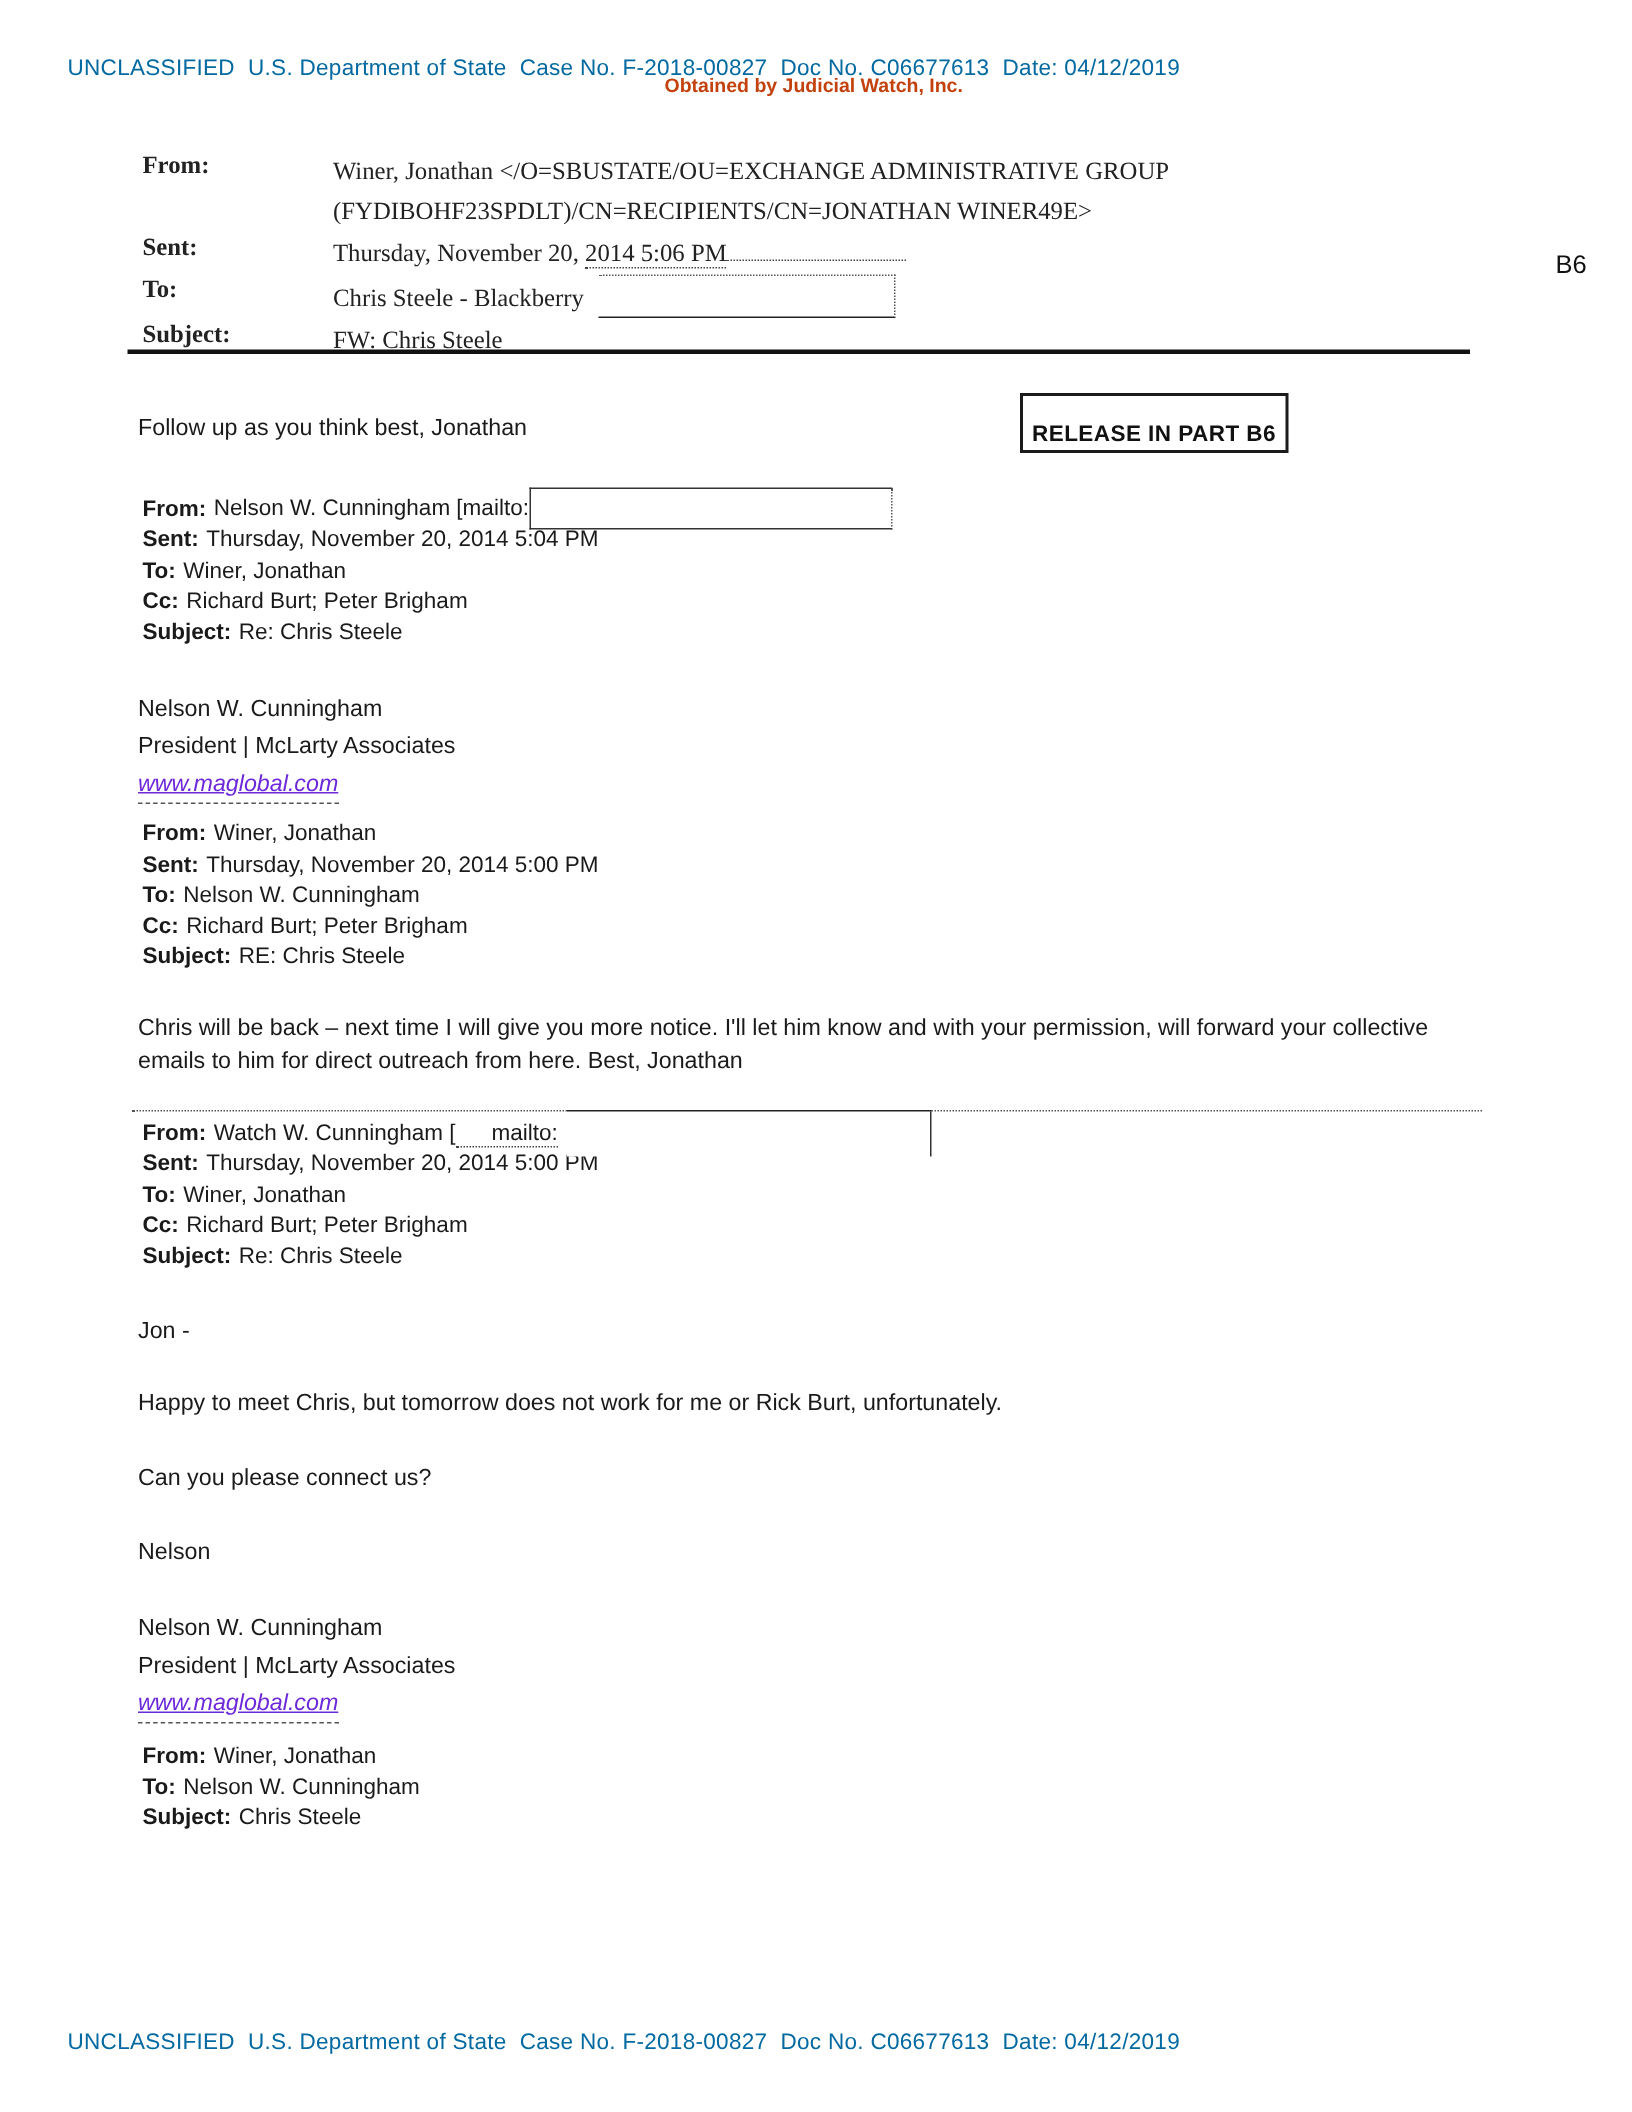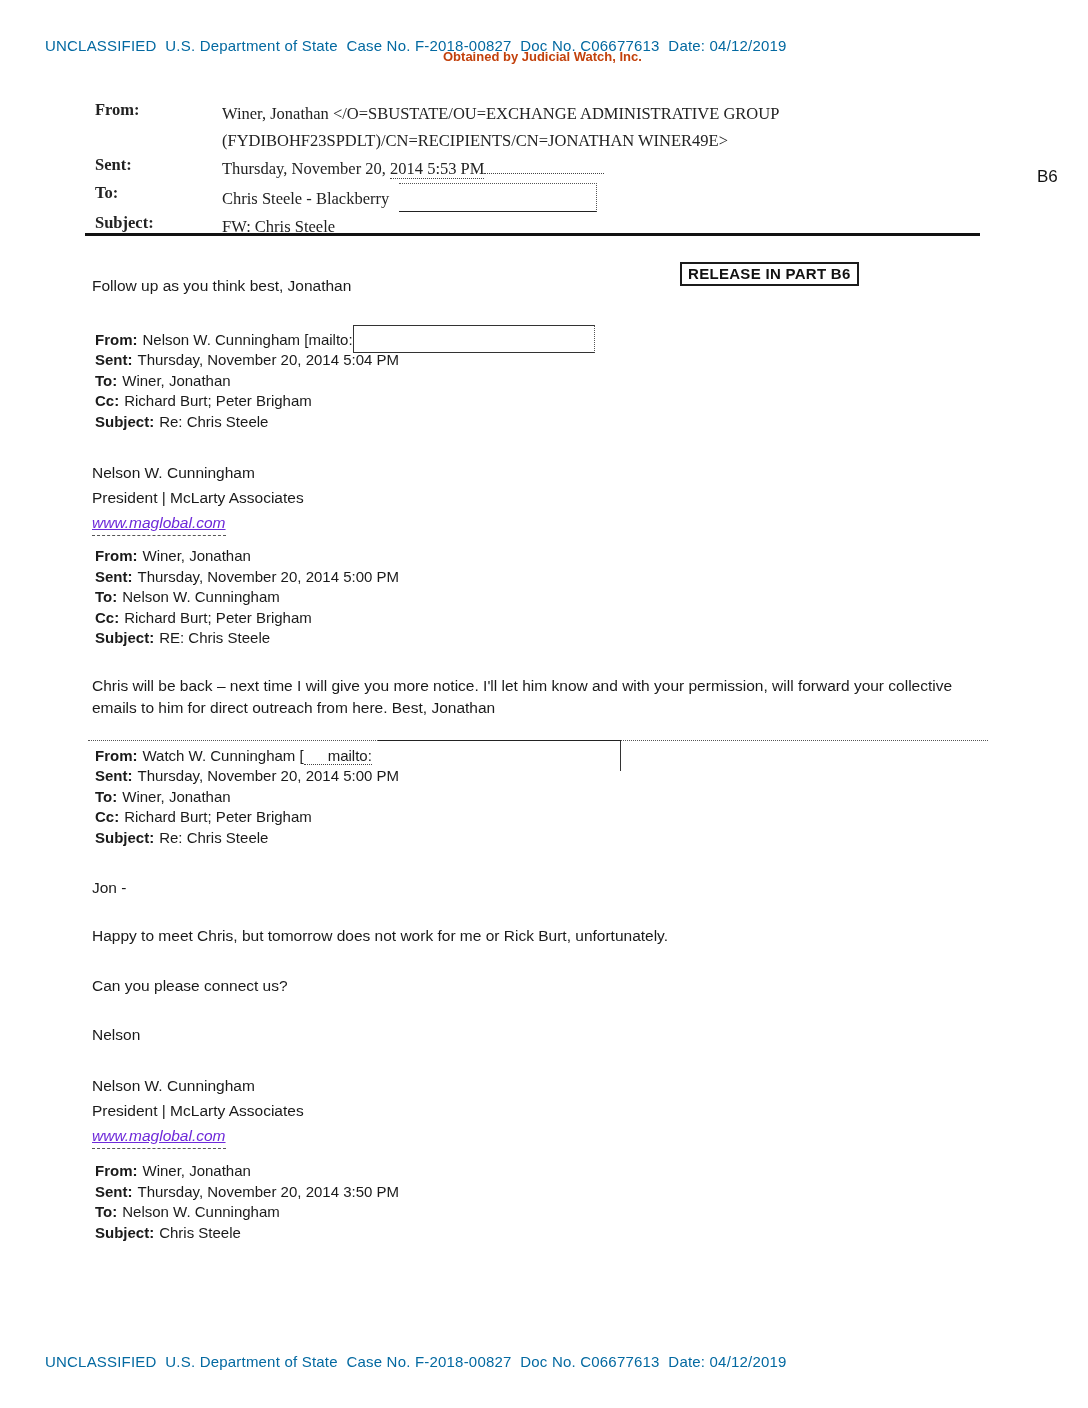--- a/index.html
+++ b/index.html
@@ -50,21 +50,21 @@
     border-bottom:1.5px solid #222;
     background:#fff;
   }
   .thick-rule{
     position:absolute;left:85px;top:233px;width:895px;height:3px;
     background:#121212;
   }
   .stamp{
     position:absolute;left:680px;top:262px;
     border:2px solid #1b1b1b;
-    padding:1px 6px 2px 6px;
+    padding:17px 6px 2px 6px;
     font-size:15px;font-weight:bold;color:#111;
     letter-spacing:0.3px;
     background:#fff;
   }
   
   .body-col{
     position:absolute;left:92px;top:268px;width:893px;
     font-size:15.5px;
   }
   .body-col p{margin:0;}
@@ -127,21 +127,21 @@
   <div class="watermark">Obtained by Judicial Watch, Inc.</div>
   <div class="b6-note">B6</div>
 
   <div class="tophdr">
     <div class="row">
       <div class="lbl">From:</div>
       <div class="val">Winer, Jonathan &lt;/O=SBUSTATE/OU=EXCHANGE ADMINISTRATIVE GROUP (FYDIBOHF23SPDLT)/CN=RECIPIENTS/CN=JONATHAN WINER49E&gt;</div>
     </div>
     <div class="row">
       <div class="lbl">Sent:</div>
-      <div class="val"><span>Thursday, November 20, </span><span class="dotted-u">2014 5:53 PM</span><span class="dotted-ext"></span></div>
+      <div class="val"><span>Thursday, November 20, </span><span class="dotted-u">2014 5:06 PM</span><span class="dotted-ext"></span></div>
     </div>
     <div class="row">
       <div class="lbl">To:</div>
       <div class="val"><span>Chris Steele - Blackberry</span><span class="redaction-a"></span></div>
     </div>
     <div class="row">
       <div class="lbl">Subject:</div>
       <div class="val">FW: Chris Steele</div>
     </div>
   </div>
@@ -194,21 +194,20 @@
     <p id="p-nelson" class="body">Nelson</p>
 
     <div class="sig sig2">
       <p>Nelson W. Cunningham</p>
       <p>President | McLarty Associates</p>
       <p><span class="siglink">www.maglobal.com</span></p>
     </div>
 
     <div class="hdrblk hdr5">
       <p class="hline"><b>From:</b><span>Winer, Jonathan</span></p>
-      <p class="hline"><b>Sent:</b><span>Thursday, November 20, 2014 3:50 PM</span></p>
       <p class="hline"><b>To:</b><span>Nelson W. Cunningham</span></p>
       <p class="hline"><b>Subject:</b><span>Chris Steele</span></p>
     </div>
 
   </div>
 
   <div class="cls-line cls-bottom">UNCLASSIFIED  U.S. Department of State  Case No. F-2018-00827  Doc No. C06677613  Date: 04/12/2019</div>
 
 </div>
 

